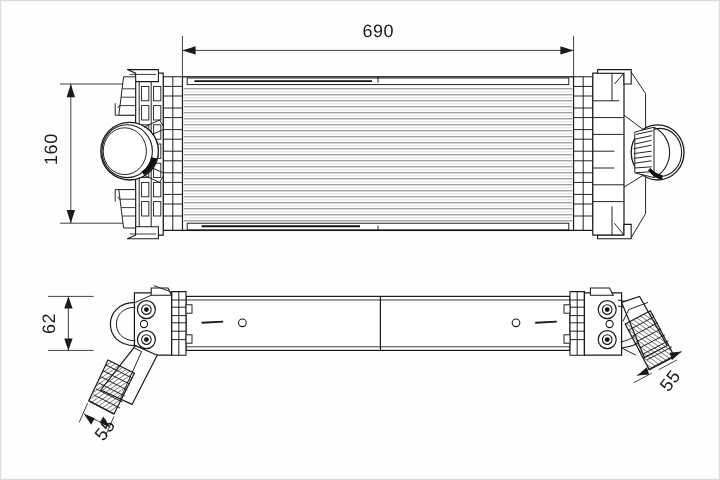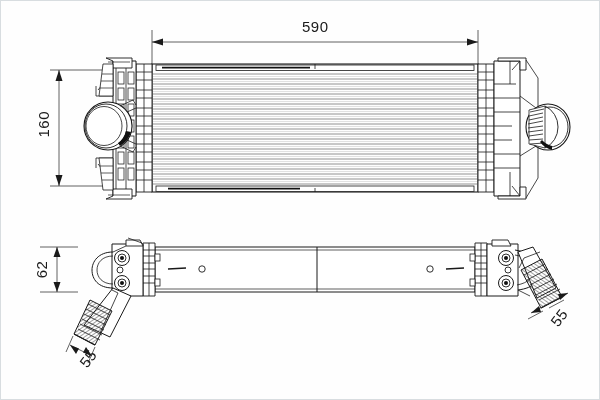--- a/index.html
+++ b/index.html
@@ -417,21 +417,21 @@
             <line x1="543" y1="311" x2="528" y2="319"></line>
             <line x1="564" y1="300" x2="549" y2="308"></line>
             <line x1="531" y1="313" x2="568" y2="293"></line>
           </g>
           <polygon points="531,313 541,312 539,306" fill="#1a1a1a" stroke="none"></polygon>
           <polygon points="568,293 558,294 560,300" fill="#1a1a1a" stroke="none"></polygon>
         </g>
       </g>
     </svg>
 
-    <div class="dimtxt" style="left:302px; top:18px;">590</div>
+    <div class="dimtxt" style="left:302px; top:18px;">690</div>
 
     <div class="dimtxt rot90" style="left:32px; top:118px; width:22px; text-align:center;">160</div>
 
     <div class="dimtxt rot90" style="left:32px; top:261px; width:18px; text-align:center;">62</div>
 
     <div class="dimtxt rot50" style="left:78px; top:350px; width:20px; text-align:center;">55</div>
 
     <div class="dimtxt rot50" style="left:549px; top:309px; width:20px; text-align:center;">55</div>
 
   </div>

